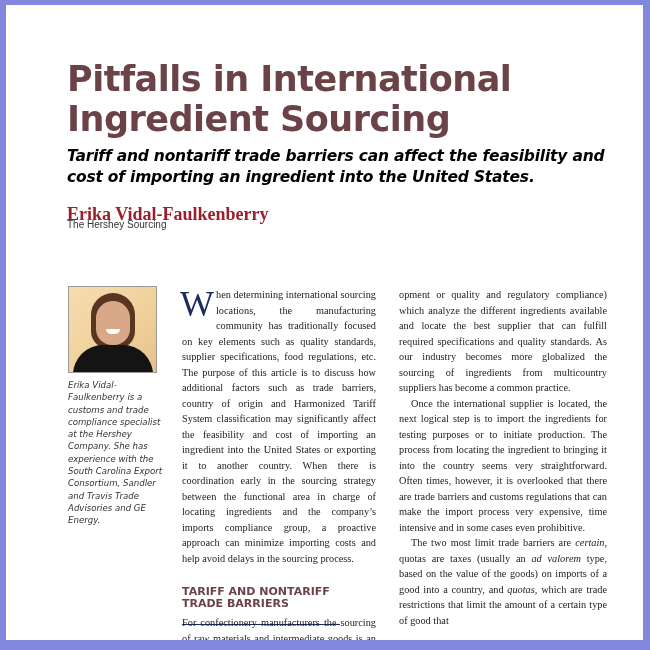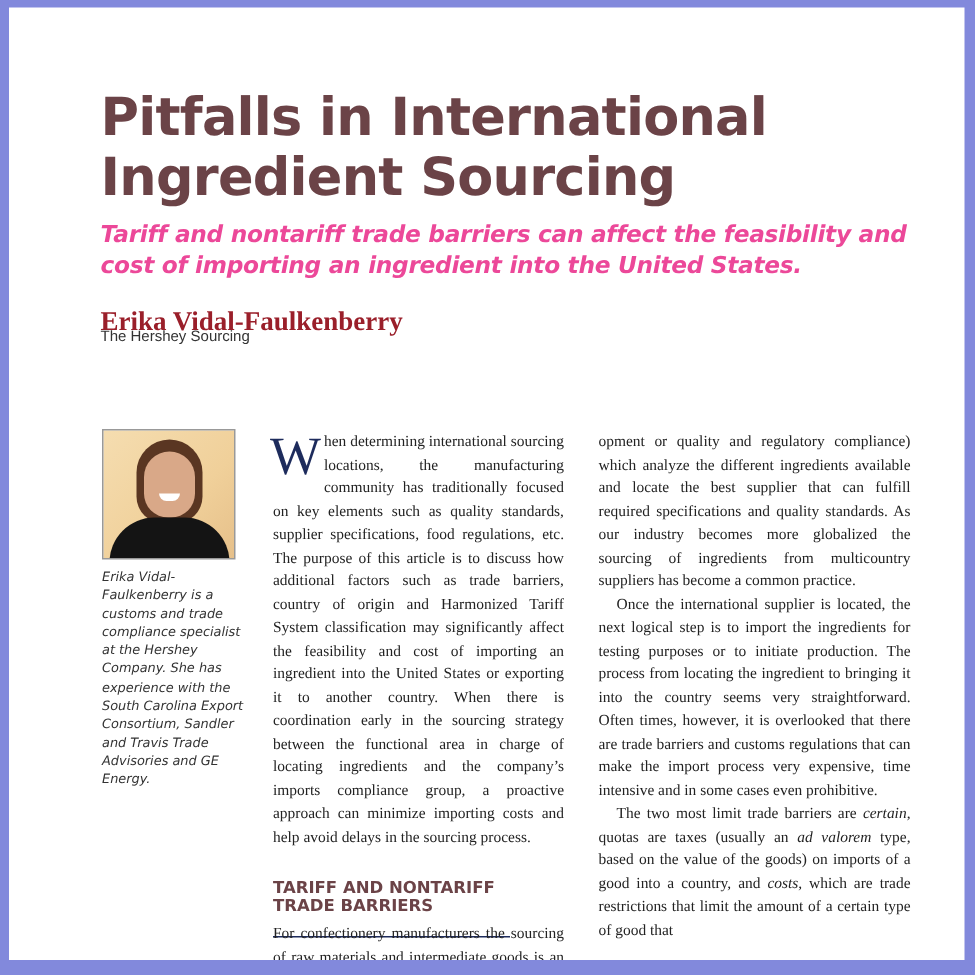--- a/index.html
+++ b/index.html
@@ -1,19 +1,19 @@
 <!DOCTYPE html>
 <html><head>
 <meta charset="utf-8">
 <style>
   html, body { margin:0; padding:0; }
   body { width:650px; height:650px; background:#8289dc; position:relative; overflow:hidden; }
   .page { position:absolute; left:6px; top:5px; width:637px; height:640px; background:#ffffff; overflow:hidden; }
   .title { position:absolute; left:61px; top:54px; margin:0; font-family:"DejaVu Sans", sans-serif; font-weight:bold; font-size:35px; line-height:40px; color:#6b4347; letter-spacing:-0.5px; white-space:pre-line; }
-  .subtitle { position:absolute; left:61px; top:141px; margin:0; font-family:"DejaVu Sans", sans-serif; font-weight:bold; font-style:italic; font-size:15.5px; line-height:21px; color:#ec4899; width:560px; letter-spacing:-0.2px; }
+  .subtitle { position:absolute; left:61px; top:141px; margin:0; font-family:"DejaVu Sans", sans-serif; font-weight:bold; font-style:italic; font-size:15.5px; line-height:21px; color:#000000; width:560px; letter-spacing:-0.2px; }
   .author { position:absolute; left:61px; top:199px; font-family:"Liberation Serif", serif; font-weight:bold; font-size:18px; color:#9a1f2a; }
   .affil { position:absolute; left:61px; top:214px; font-family:"Liberation Sans", sans-serif; font-size:10px; color:#333; }
   .photo { position:absolute; left:62px; top:281px; width:87px; height:85px; border:1px solid #999; background:linear-gradient(135deg,#f5ddb0 0%,#f0d09a 60%,#e6c08a 100%); overflow:hidden; }
   .photo .hair { position:absolute; left:22px; top:6px; width:44px; height:56px; border-radius:22px 22px 18px 18px; background:#5a3622; }
   .photo .face { position:absolute; left:27px; top:14px; width:34px; height:44px; border-radius:17px 17px 16px 16px; background:#d9a888; }
   .photo .smile { position:absolute; left:37px; top:42px; width:14px; height:5px; border-radius:0 0 7px 7px; background:#fff; }
   .photo .body { position:absolute; left:4px; top:58px; width:80px; height:40px; border-radius:30px 30px 0 0; background:#141414; }
   .caption { position:absolute; left:62px; top:374px; width:95px; font-family:"DejaVu Sans", sans-serif; font-style:italic; font-size:8.6px; line-height:12.3px; color:#333; }
   .col { position:absolute; font-family:"Liberation Serif", serif; font-size:10.3px; line-height:15.5px; color:#222; text-align:justify; }
   .col p { margin:0; }
@@ -49,16 +49,16 @@
 
   <div class="section-head">TARIFF AND NONTARIFF TRADE BARRIERS</div>
 
   <div class="col col3">
     <p>For confectionery manufacturers the sourcing of raw materials and intermediate goods is an essential part of the production</p>
   </div>
 
   <div class="col col2">
     <p>opment or quality and regulatory compliance) which analyze the different ingredients available and locate the best supplier that can fulfill required specifications and quality standards. As our industry becomes more globalized the sourcing of ingredients from multicountry suppliers has become a common practice.</p>
     <p class="indent">Once the international supplier is located, the next logical step is to import the ingredients for testing purposes or to initiate production. The process from locating the ingredient to bringing it into the country seems very straightforward. Often times, however, it is overlooked that there are trade barriers and customs regulations that can make the import process very expensive, time intensive and in some cases even prohibitive.</p>
-    <p class="indent"><span>The two most limit trade barriers are </span><i>certain</i><span>, quotas are taxes (usually an </span><i>ad valorem</i><span> type, based on the value of the goods) on imports of a good into a country, and </span><i>costs</i><span>, which are trade restrictions that limit the amount of a certain type of good that</span></p>
+    <p class="indent"><span>The two most limit trade barriers are </span><i>certain</i><span>, quotas are taxes (usually an </span><i>ad valorem</i><span> type, based on the value of the goods) on imports of a good into a country, and </span><i>quotas</i><span>, which are trade restrictions that limit the amount of a certain type of good that</span></p>
   </div>
 </div>
 <div class="bottom-band"></div>
 
 </body></html>

